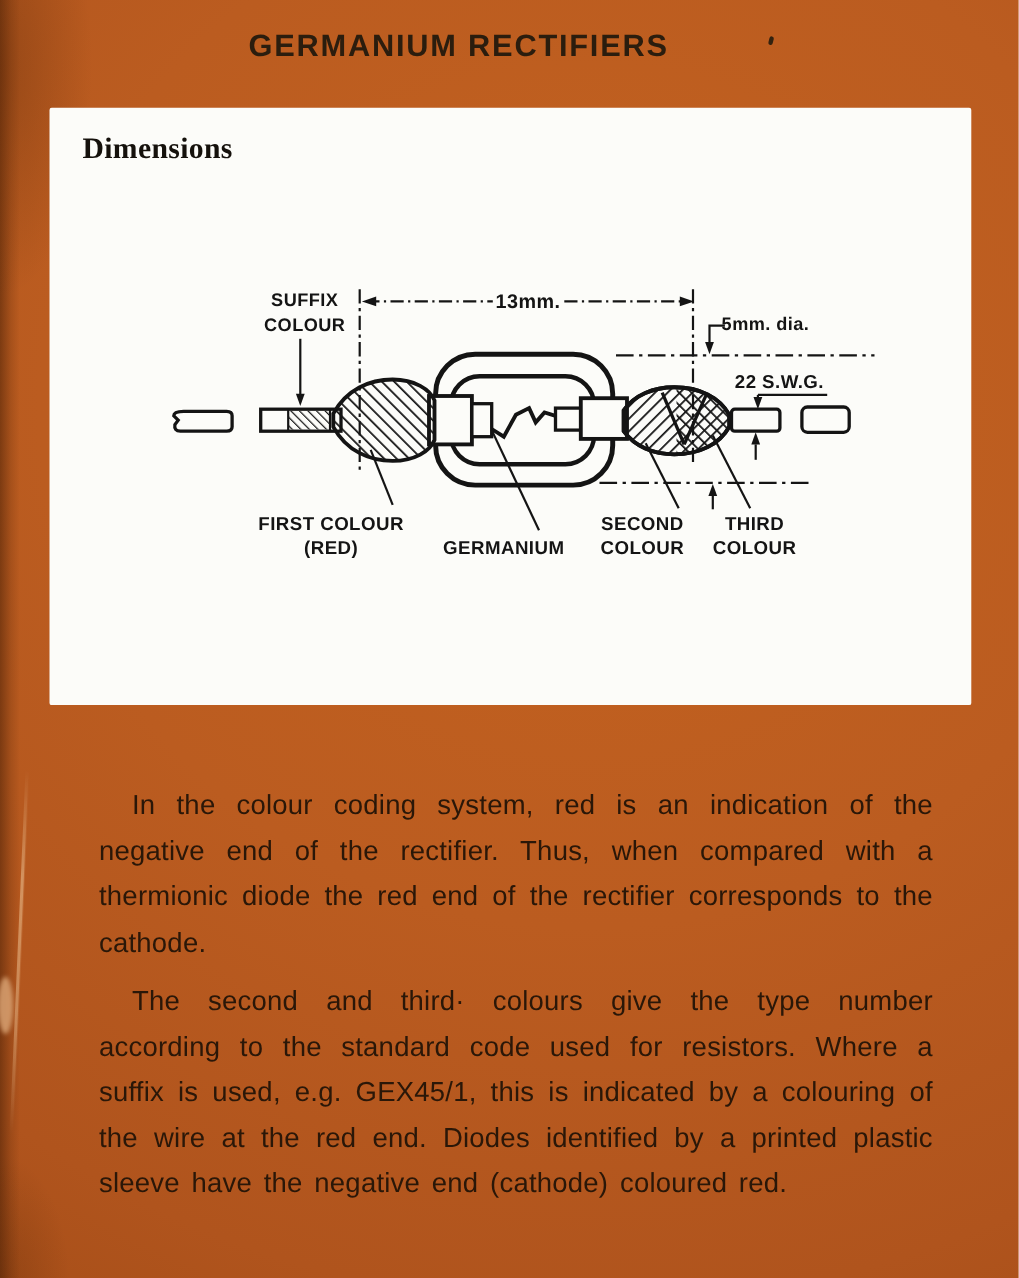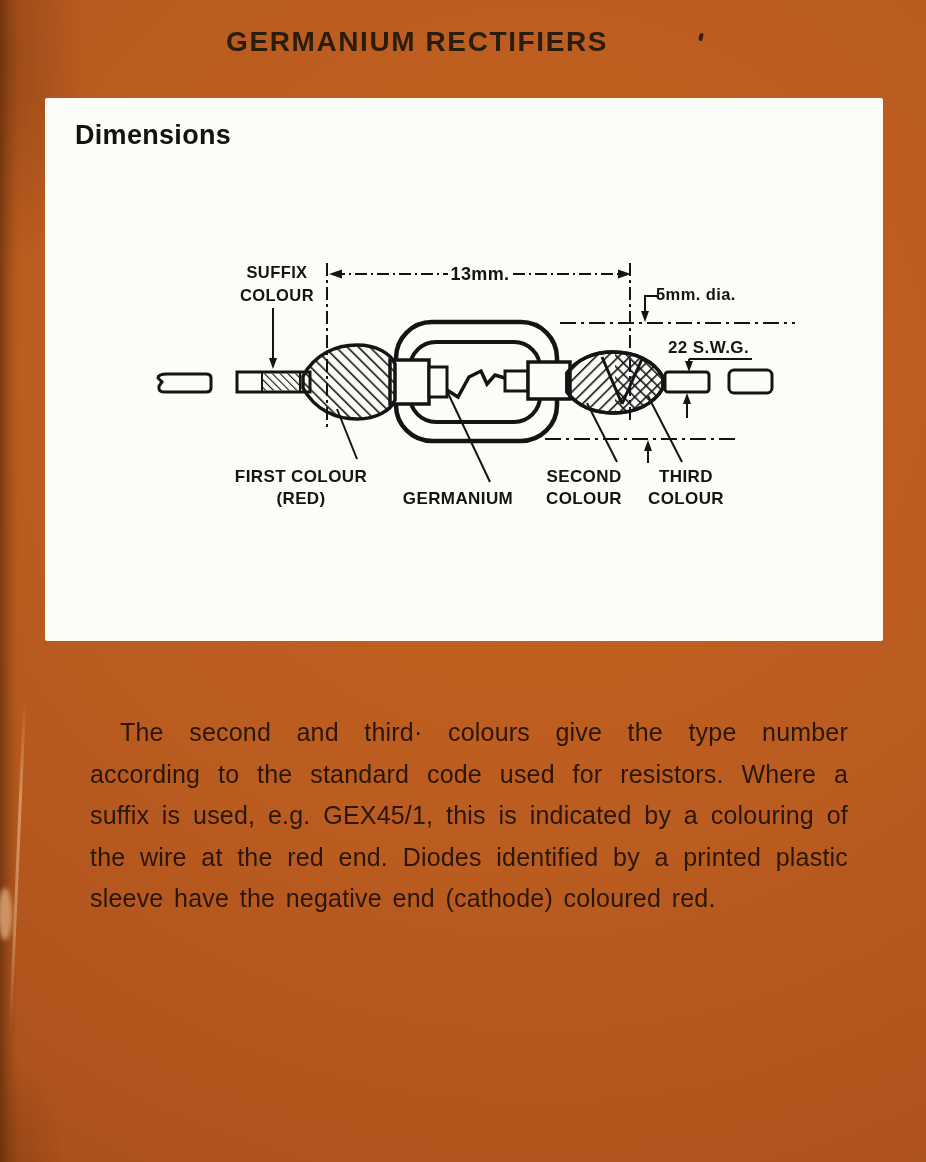--- a/index.html
+++ b/index.html
@@ -44,21 +44,21 @@
     position:absolute;left:699px;top:33px;width:4px;height:8px;border-radius:2px;
     background:#33220f;transform:rotate(14deg);
   }
 
   .panel{
     position:absolute;left:45px;top:98px;width:838px;height:543px;
     background:#fcfcf9;border-radius:2px;
   }
   .panel-heading{
     position:absolute;left:30px;top:22px;margin:0;
-    font-size:27px;font-weight:bold;letter-spacing:.3px;color:#15110c;
+    font-size:27px;font-weight:bold;letter-spacing:.3px;color:#15110c;font-family:Liberation Serif, serif;
   }
   .diagram{position:absolute;left:95px;top:153px;}
 
   .text-section{position:absolute;left:90px;top:712px;width:758px;color:#2a1708;}
   .text-section h3{
     margin:0 0 21px 0;font-size:25px;font-weight:bold;letter-spacing:.3px;color:#241407;
   }
   .text-section p{
     margin:0 0 12px 0;font-size:25px;line-height:41.5px;
     text-align:justify;word-spacing:3.5px;letter-spacing:.2px;
@@ -197,14 +197,15 @@
       <text x="458" y="503" font-size="17">GERMANIUM</text>
       <text x="584" y="481" font-size="17">SECOND</text>
       <text x="584" y="503" font-size="17">COLOUR</text>
       <text x="686" y="481" font-size="17">THIRD</text>
       <text x="686" y="503" font-size="17">COLOUR</text>
     </g>
   </svg>
 </div>
 
 <div class="text-section">
+  <p>In the colour coding system, red is an indication of the negative end of the rectifier. Thus, when compared with a thermionic diode the red end of the rectifier corresponds to the cathode.</p>
   <p>The second and third· colours give the type number according to the standard code used for resistors. Where a suffix is used, e.g. GEX45/1, this is indicated by a colouring of the wire at the red end. Diodes identified by a printed plastic sleeve have the negative end (cathode) coloured red.</p>
 </div>
 
 </body></html>

